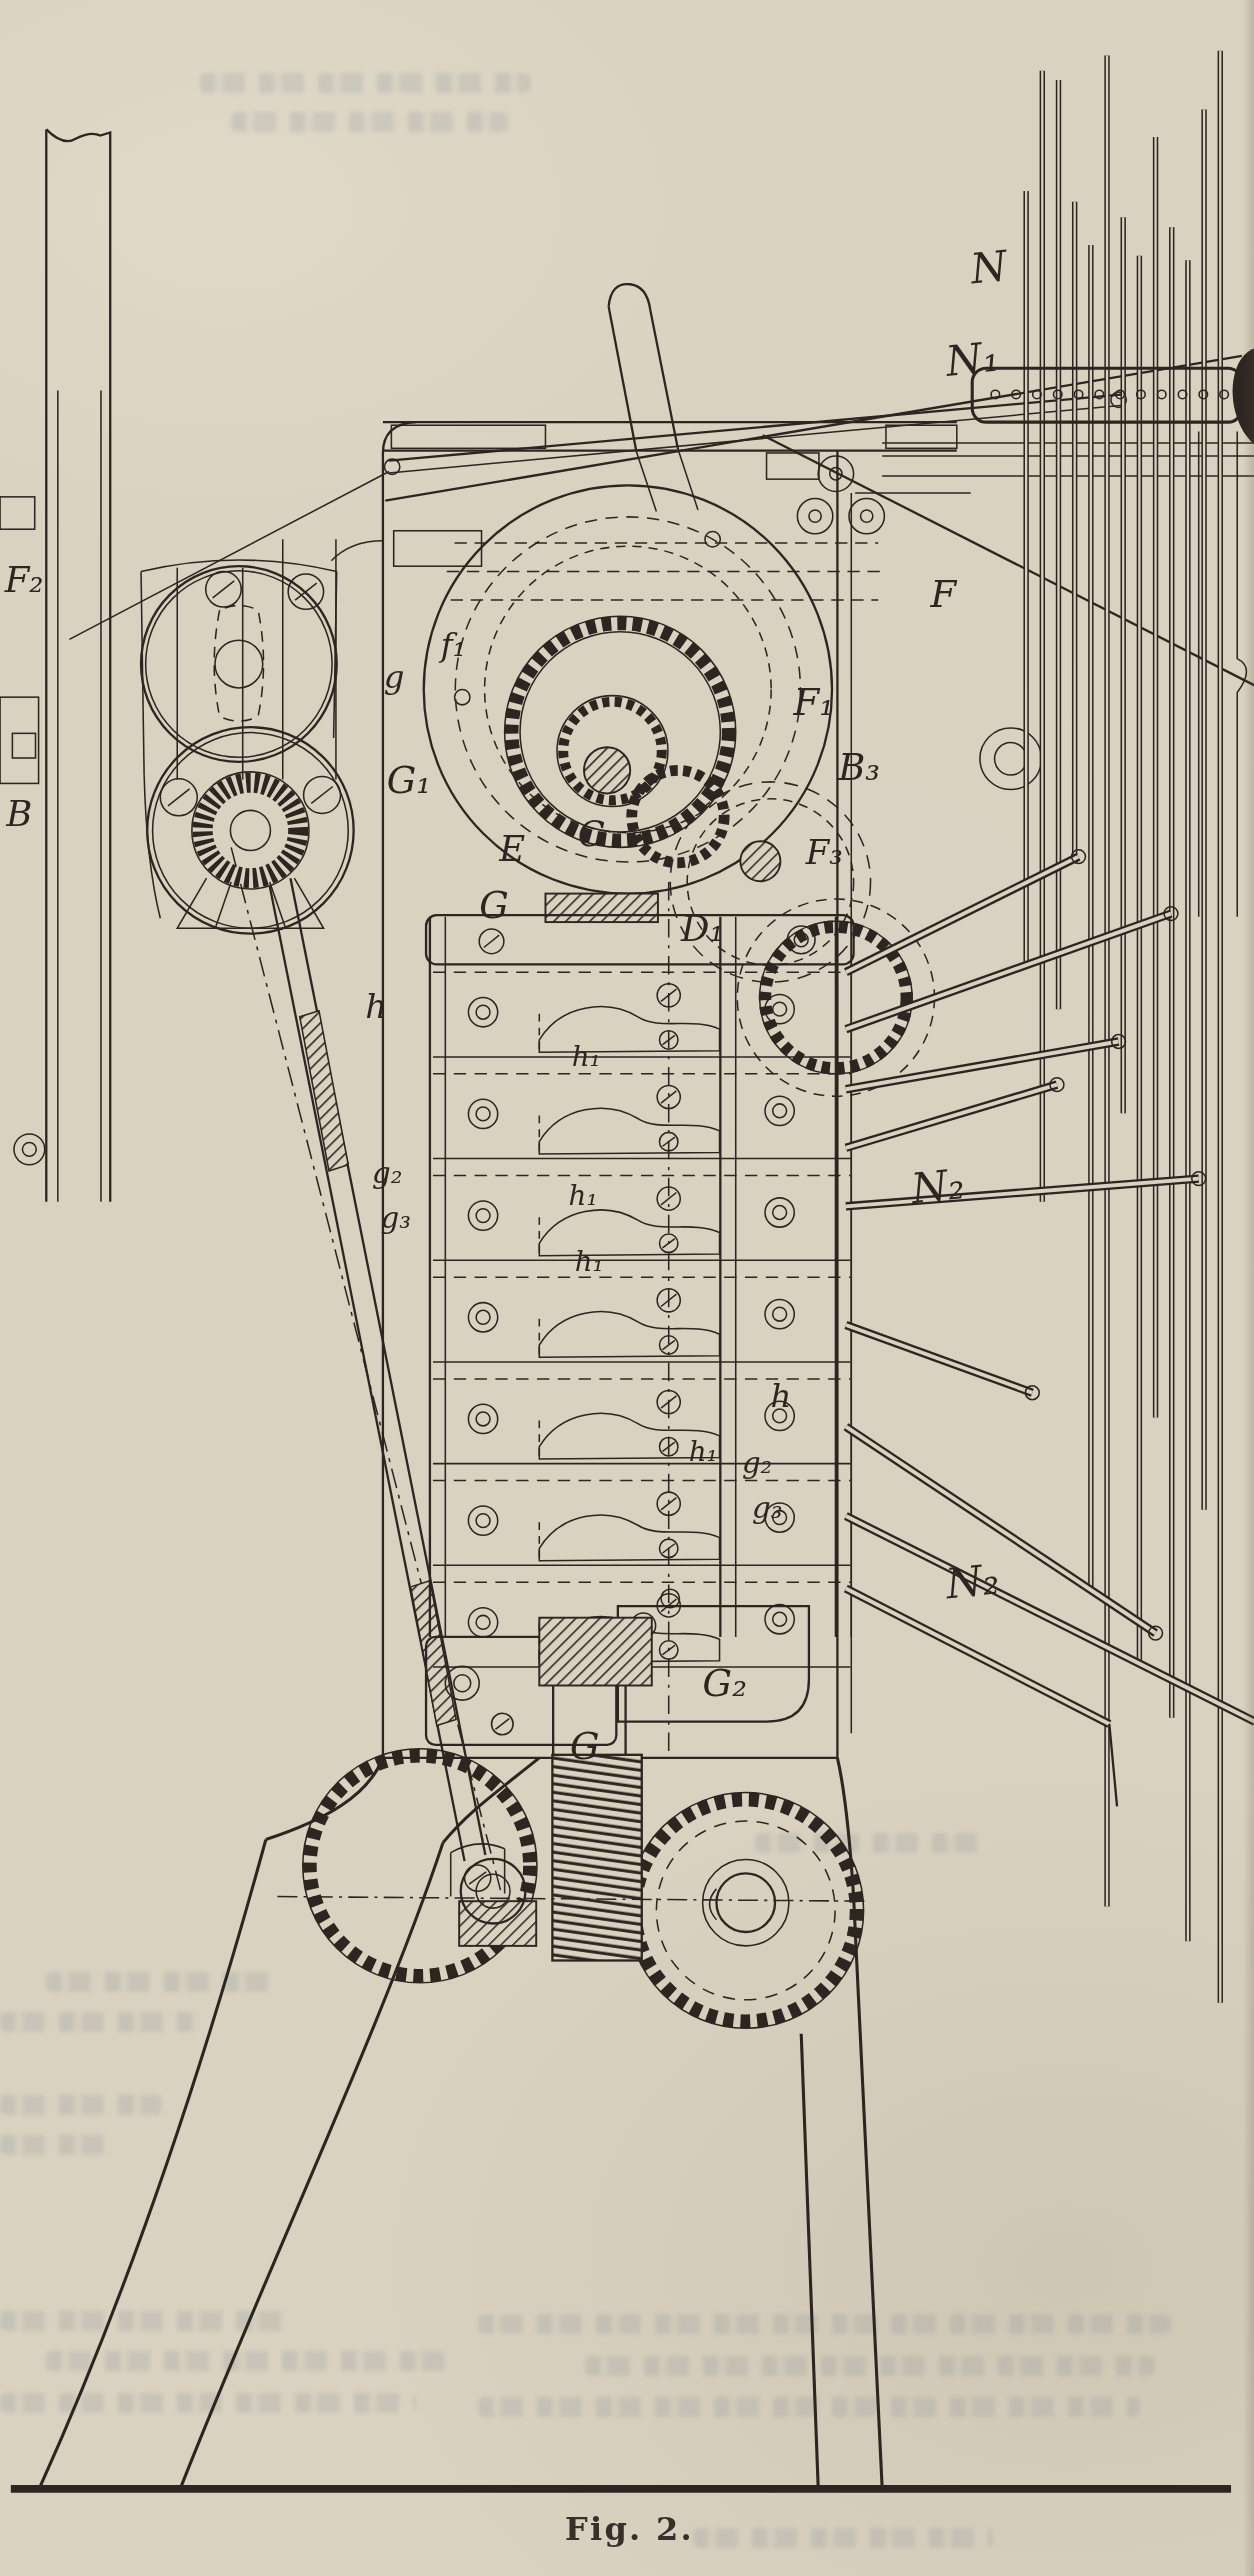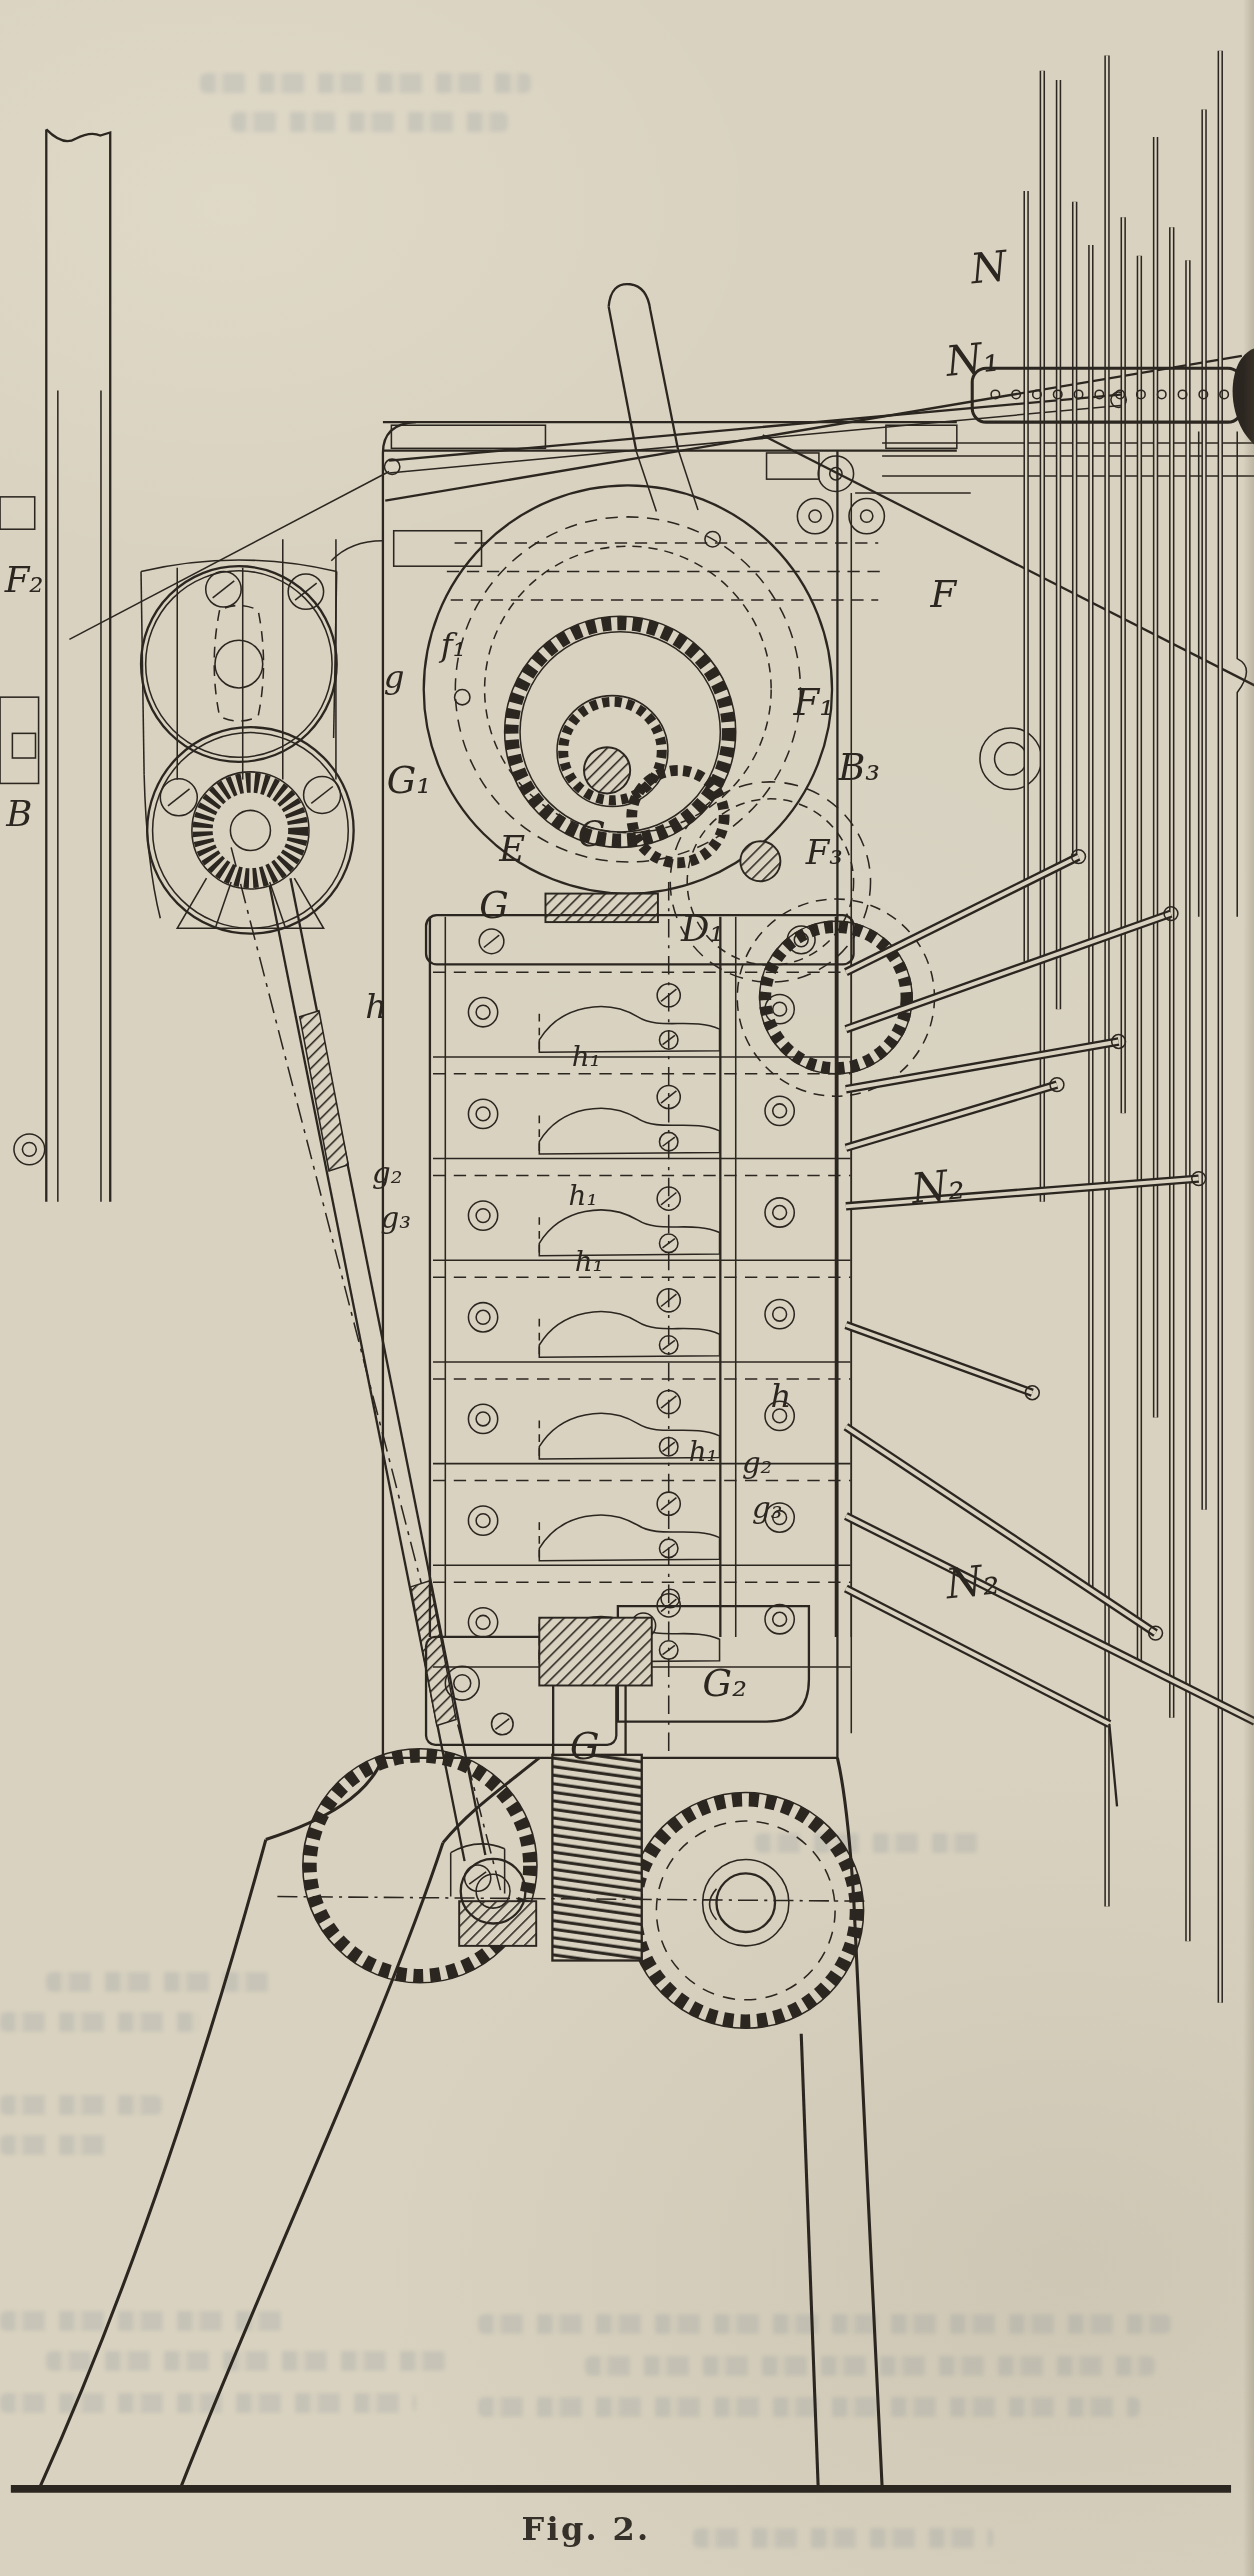--- a/index.html
+++ b/index.html
@@ -378,15 +378,15 @@
       <text class="lbl" x="1000" y="1826" font-size="42">h</text>
       <text class="lbl" x="483" y="1536" font-size="38">g₂</text>
       <text class="lbl" x="494" y="1594" font-size="38">g₃</text>
       <text class="lbl" x="963" y="1912" font-size="38">g₂</text>
       <text class="lbl" x="976" y="1970" font-size="38">g₃</text>
       <text class="lbl" x="912" y="2202" font-size="48">G₂</text>
       <text class="lbl" x="740" y="2284" font-size="48">G</text>
     </g>
   </svg>
 
-  <div class="caption" style="left:478px;top:2510px;width:216px;text-align:center;">Fig. 2.</div>
+  <div class="caption" style="left:478px;top:2510px;width:216px;text-align:right;">Fig. 2.</div>
 </div>
 
 
 </body></html>

